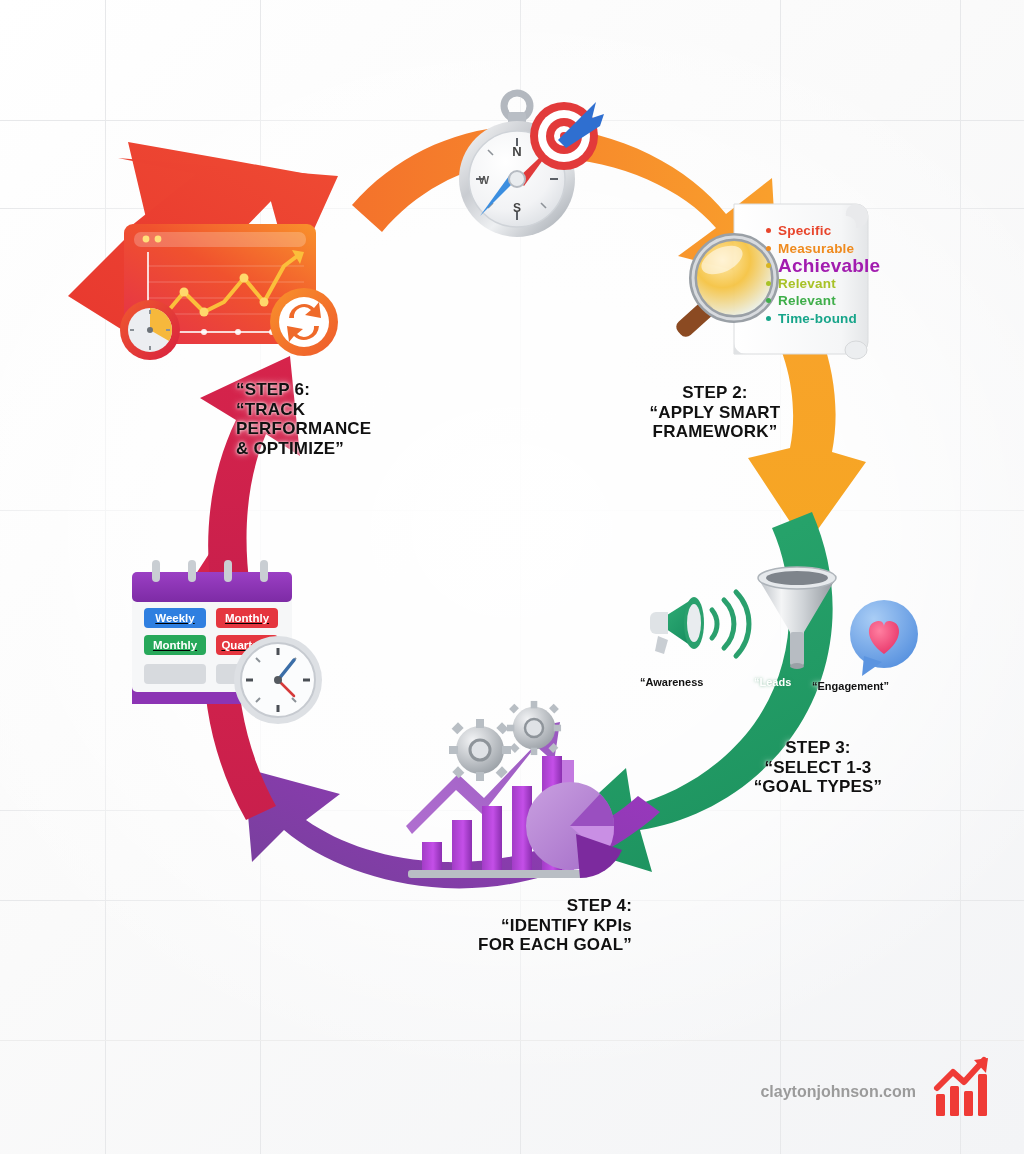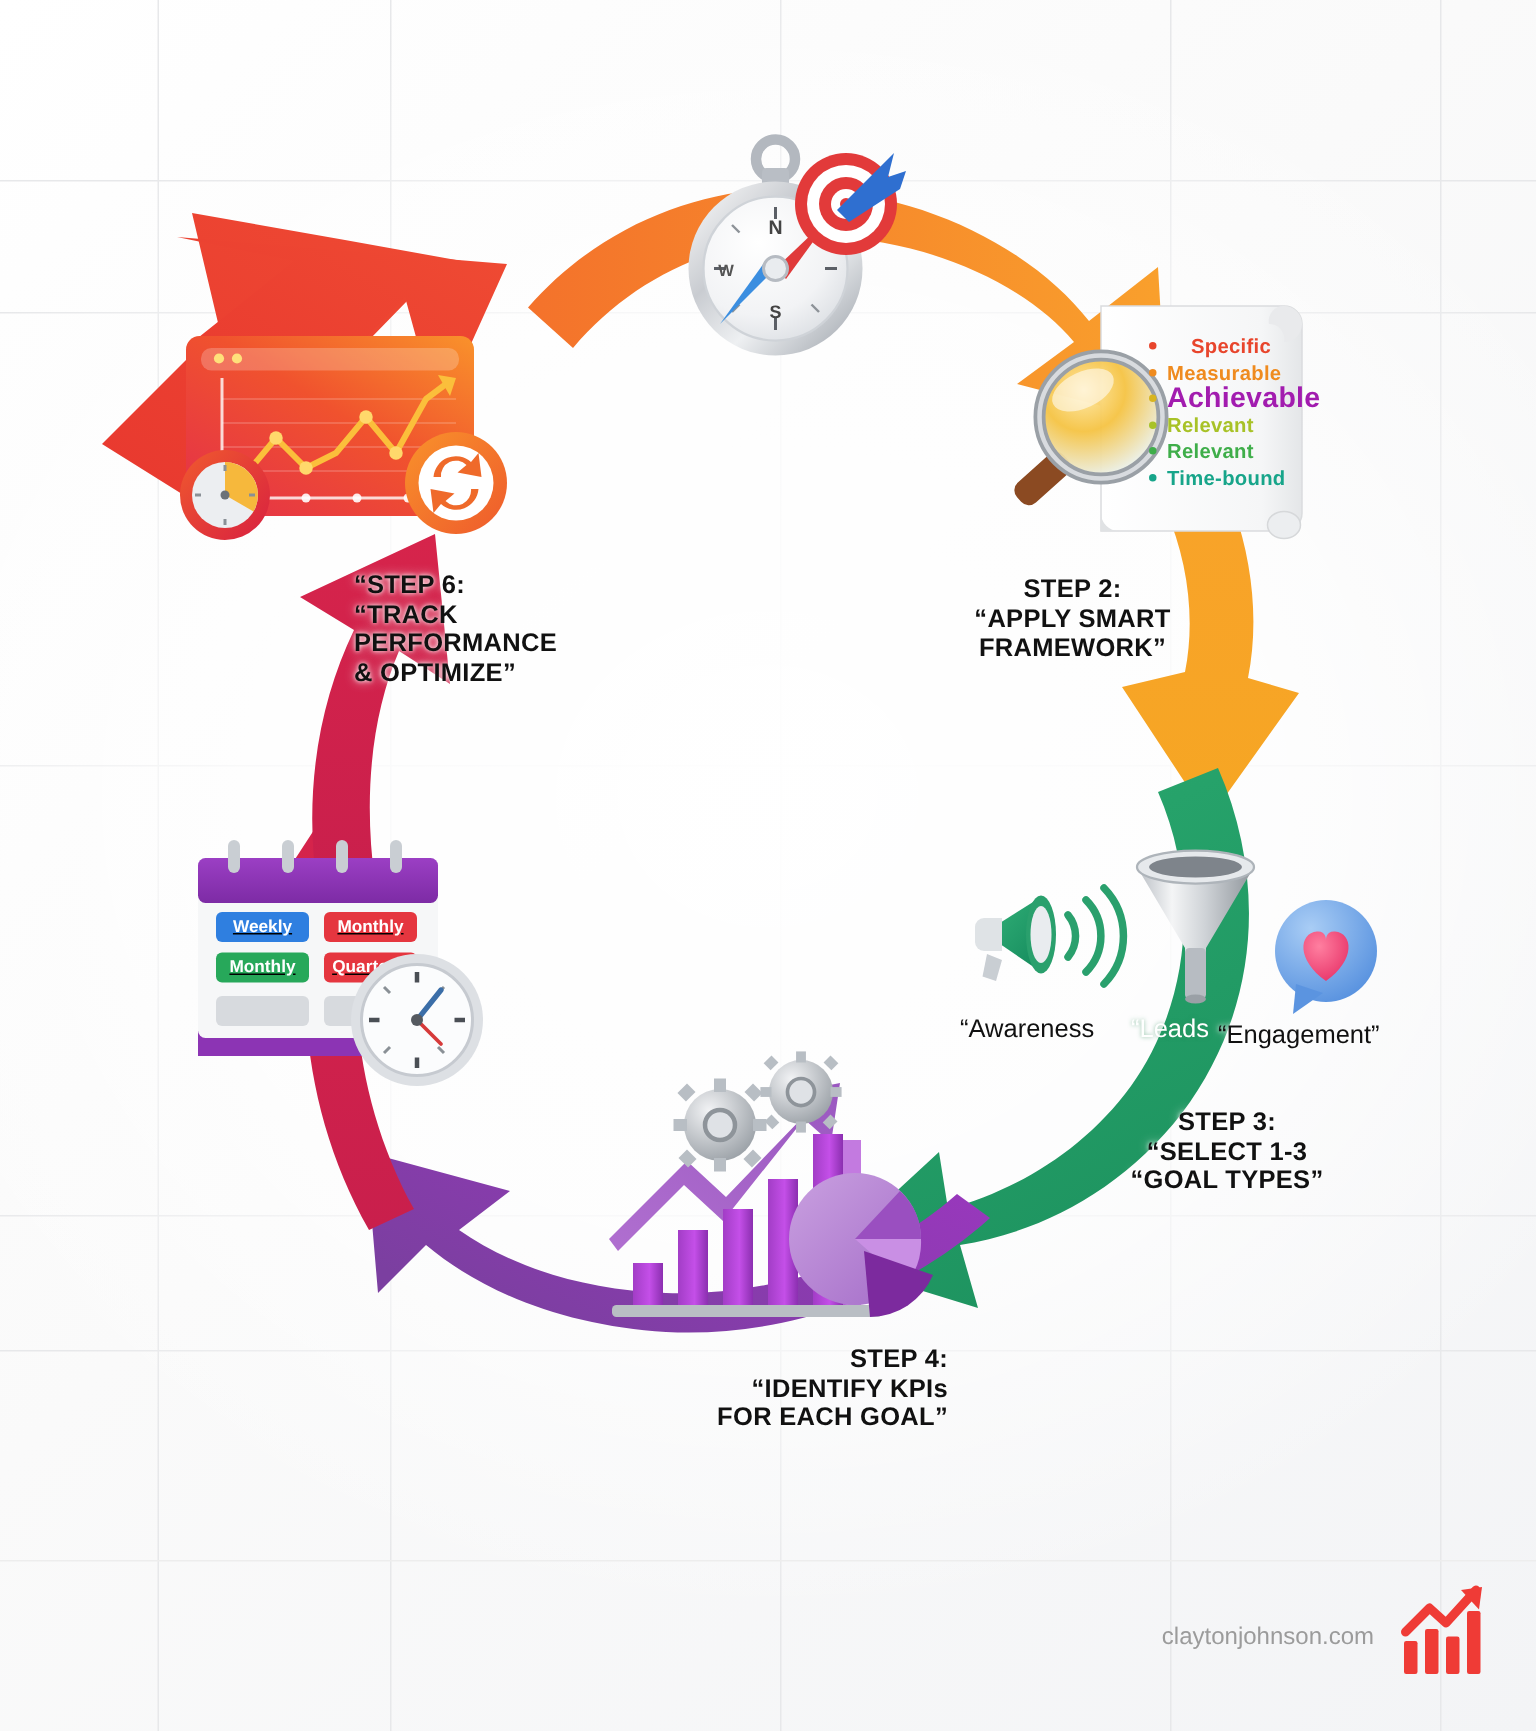--- a/index.html
+++ b/index.html
@@ -26,36 +26,36 @@
   }
 
   
   .footer-sep{position:absolute;left:0;right:0;top:1040px;height:1px;background:#ededed;}
   .footer{
     position:absolute;right:28px;top:1058px;
     display:flex;align-items:center;gap:18px;
   }
   .footer-txt{text-align:right;line-height:1.12;}
   .brand-name{font-size:21px;font-weight:bold;color:#333333;letter-spacing:.1px;}
-  .brand-url{font-size:16px;color:#9b9b9b;margin-top:7px;}
+  .brand-url{font-size:16px;color:#9b9b9b;margin-top:7px;font-weight:bold;}
 
   
   .lbl{
     position:absolute;
     font-weight:bold;color:#111111;
     letter-spacing:.2px;line-height:1.16;
     font-size:17px;
     white-space:pre-line;
     text-shadow:0 0 3px rgba(255,255,255,.95),0 0 7px rgba(255,255,255,.8);
   }
   .lbl.c{text-align:center;}
   .lbl.l{text-align:left;}
 
   .mini{
-    position:absolute;font-weight:normal;font-size:17px;color:#111111;
+    position:absolute;font-weight:bold;font-size:11px;color:#111111;
     text-shadow:0 0 3px rgba(255,255,255,.9),0 0 6px rgba(255,255,255,.75);
     white-space:nowrap;
   }
   .mini.onarrow{color:#ffffff;text-shadow:0 0 3px rgba(45,140,90,.55);}
 
   
   .ico{position:absolute;}
   svg{display:block;overflow:visible;}
 </style>
 </head>
@@ -248,21 +248,21 @@
         <circle cx="74" cy="86" r="41" fill="url(#lensG)" opacity="0.95"></circle>
         <circle cx="74" cy="86" r="41" fill="none" stroke="#9aa0a6" stroke-width="8"></circle>
         <circle cx="74" cy="86" r="41" fill="none" stroke="#d8dbdf" stroke-width="3"></circle>
         <ellipse cx="62" cy="68" rx="22" ry="12" fill="#ffffff" opacity="0.55" transform="rotate(-25 62 68)"></ellipse>
       </g>
     </svg>
   </div>
 
   <div class="ico" style="left:766px;top:222px;">
     <div id="smart-list">
-        <div style="display: flex; align-items: center; gap: 23px; height: 17.5px;">
+        <div style="display: flex; align-items: center; gap: 7px; height: 17.5px;">
           <span style="width: 5px; height: 5px; border-radius: 50%; flex: 0 0 auto; background: rgb(232, 69, 44);"></span>
           <span style="font-size: 13.5px; font-weight: bold; color: rgb(232, 69, 44); letter-spacing: 0.2px;">Specific</span>
         </div>
         <div style="display: flex; align-items: center; gap: 7px; height: 17.5px;">
           <span style="width: 5px; height: 5px; border-radius: 50%; flex: 0 0 auto; background: rgb(239, 139, 31);"></span>
           <span style="font-size: 13.5px; font-weight: bold; color: rgb(239, 139, 31); letter-spacing: 0.2px;">Measurable</span>
         </div>
         <div style="display: flex; align-items: center; gap: 7px; height: 17.5px;">
           <span style="width: 5px; height: 5px; border-radius: 50%; flex: 0 0 auto; background: rgb(216, 181, 32);"></span>
           <span style="font-size: 19px; font-weight: bold; color: #a21caf; letter-spacing: 0.2px;">Achievable</span>

